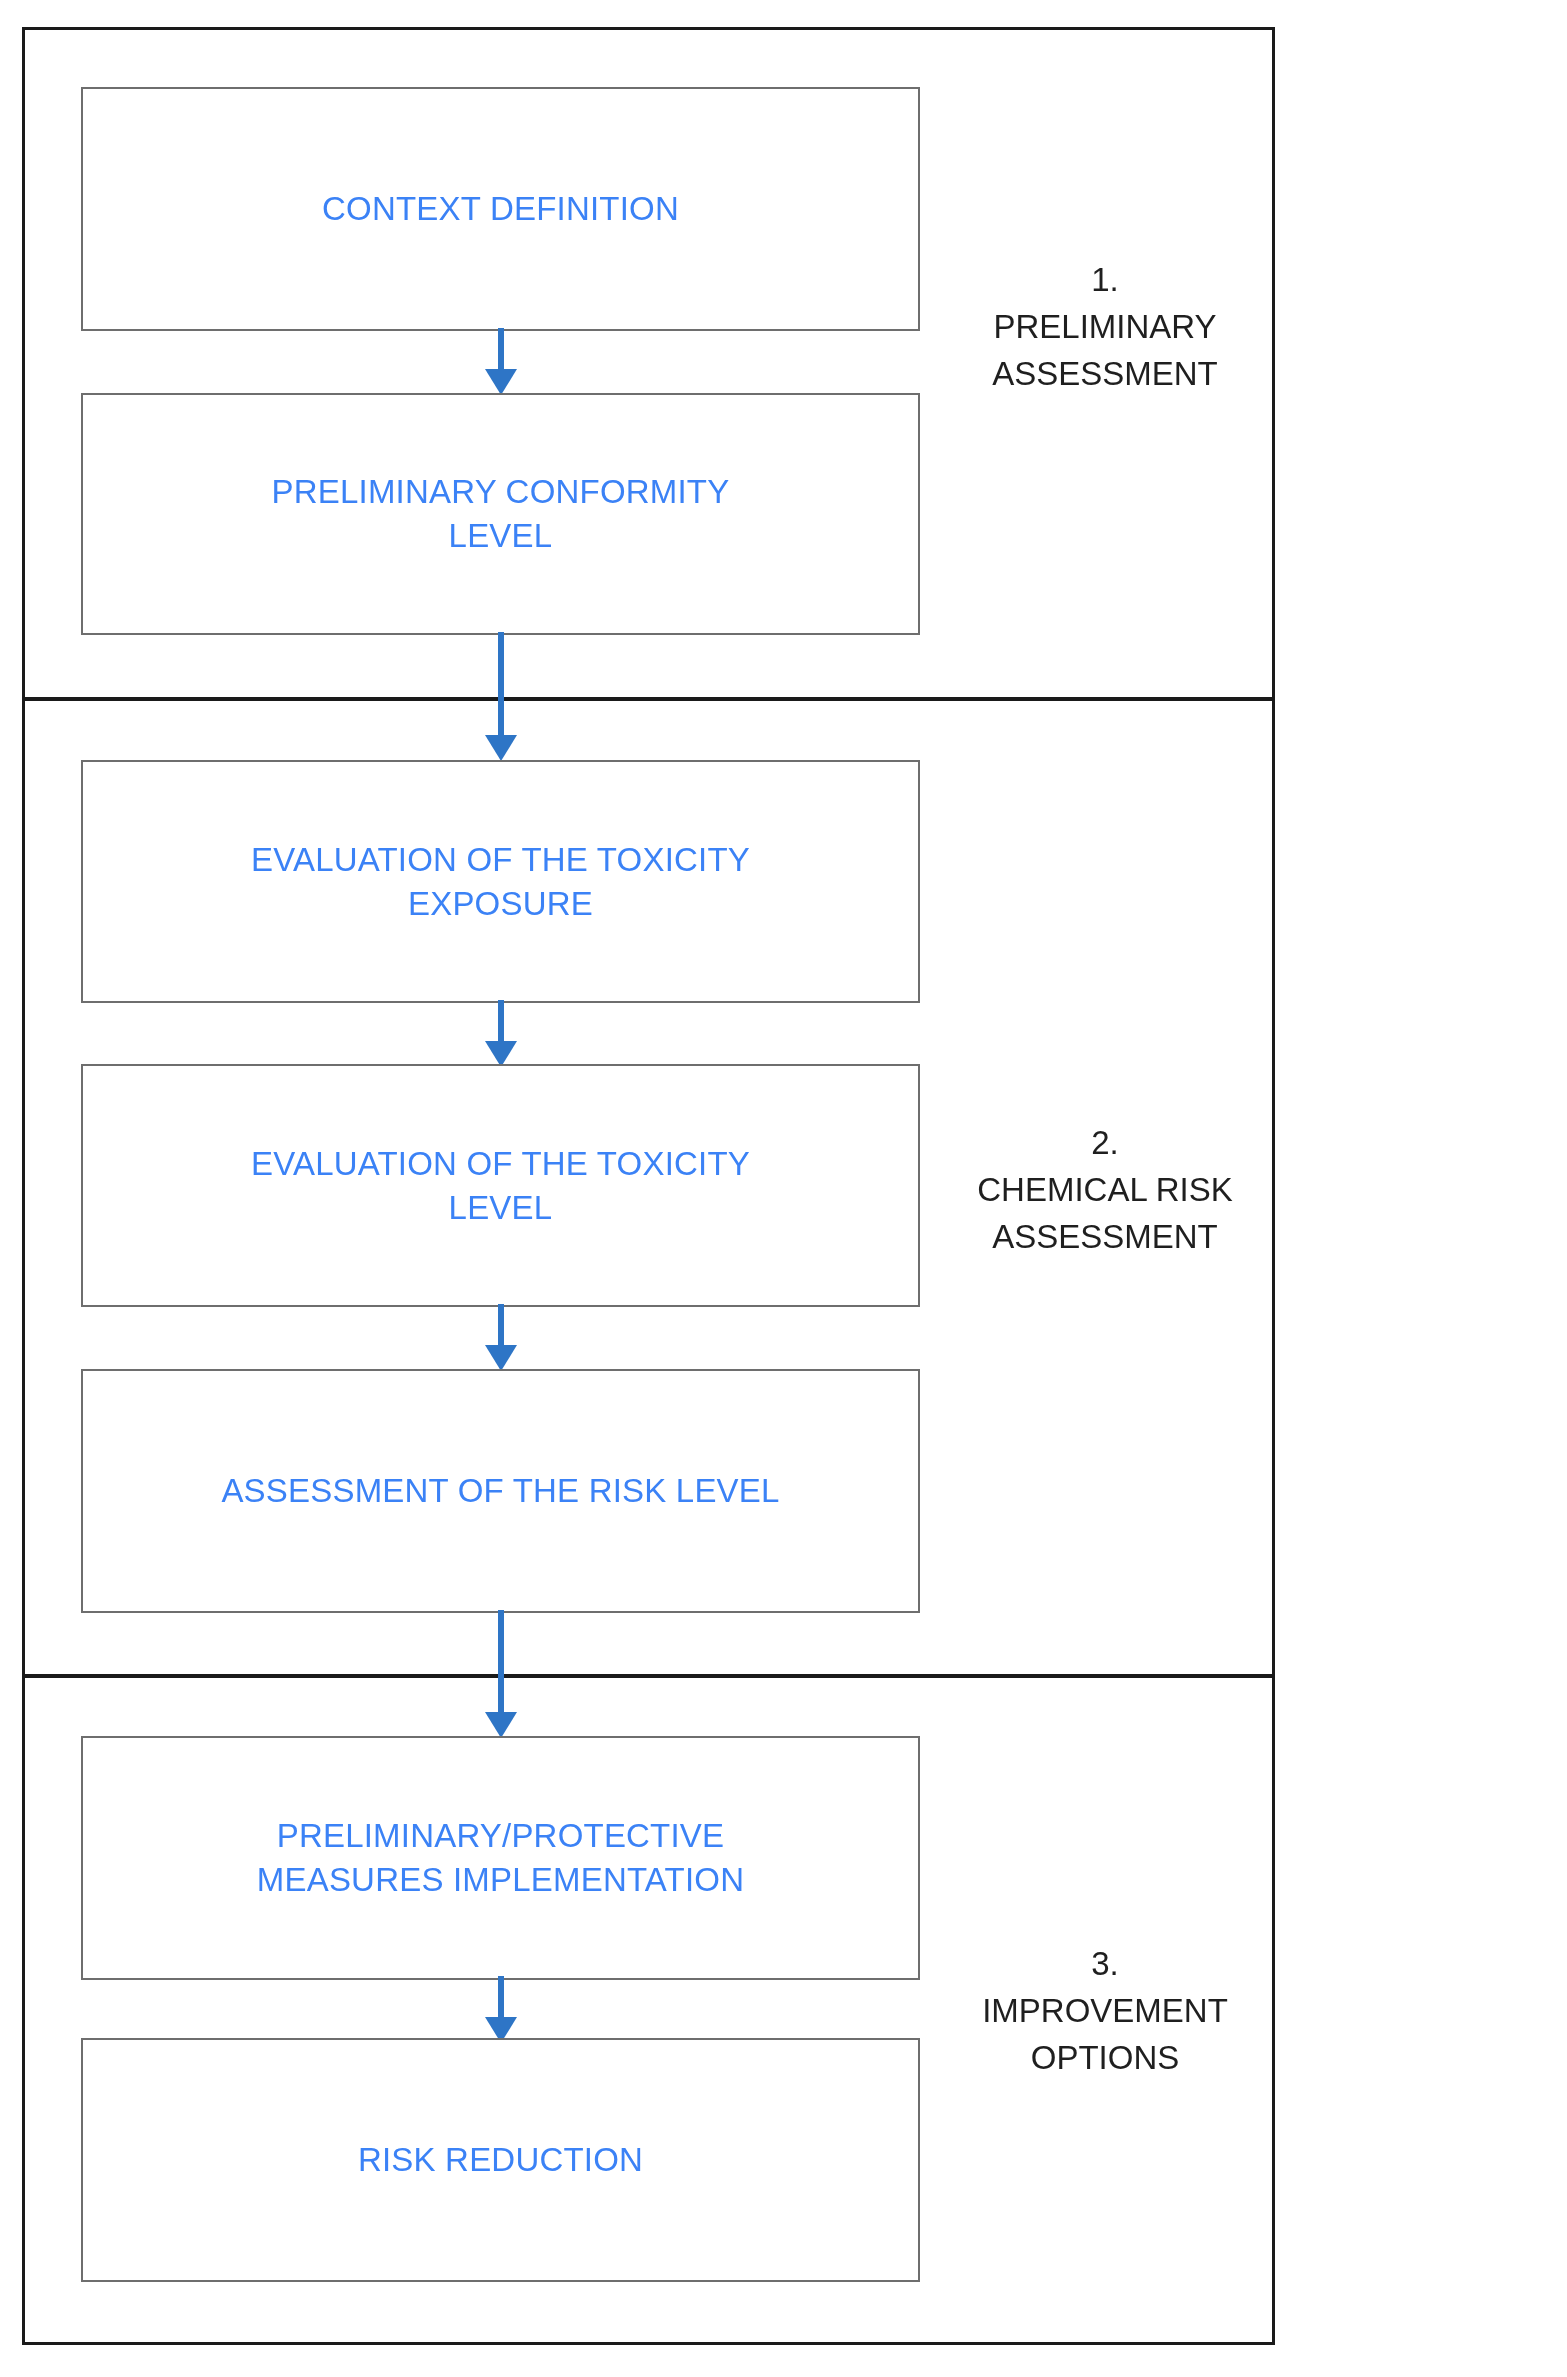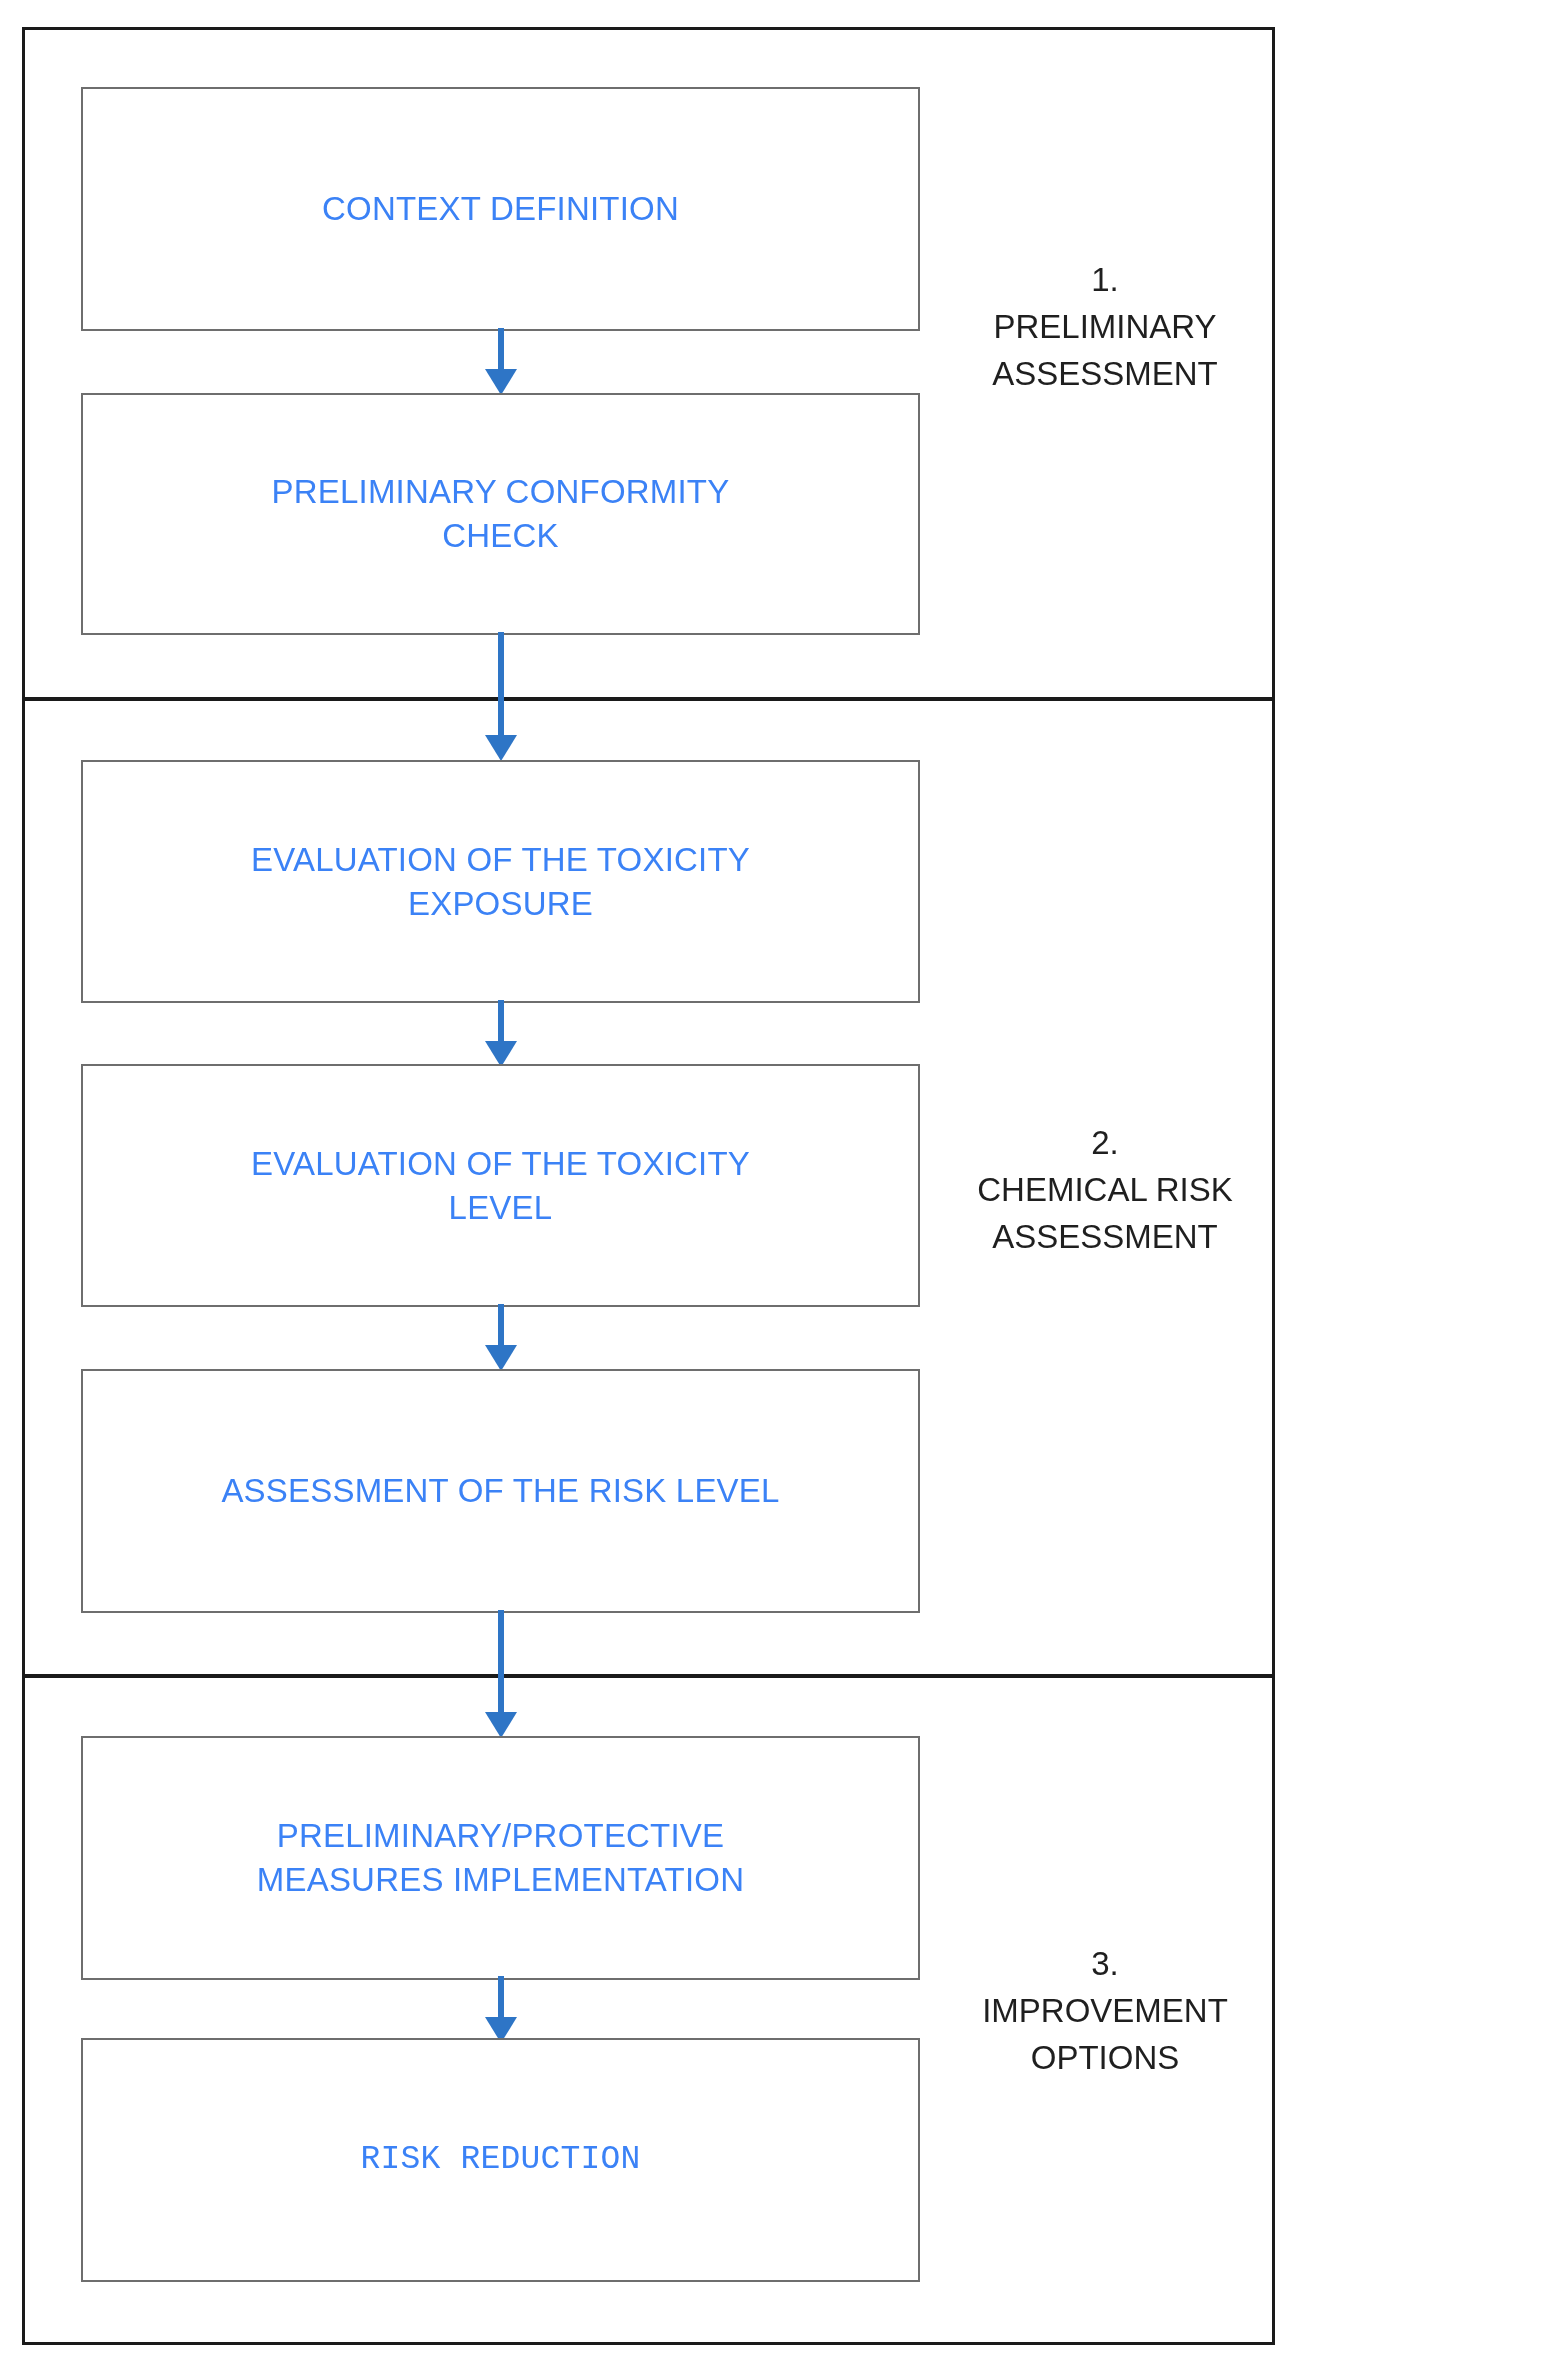--- a/index.html
+++ b/index.html
@@ -61,21 +61,21 @@
     padding: 0 25px;
     white-space: pre-line;
   }
 
   .box-1 { top: 87px;  height: 244px; }
   .box-2 { top: 393px; height: 242px; }
   .box-3 { top: 760px; height: 243px; }
   .box-4 { top: 1064px; height: 243px; }
   .box-5 { top: 1369px; height: 244px; }
   .box-6 { top: 1736px; height: 244px; }
-  .box-7 { top: 2038px; height: 244px; font-family: Liberation Mono, monospace; }
+  .box-7 { top: 2038px; height: 244px; }
 
   
   .connector {
     position: absolute;
     left: 494px;      
     width: 14px;
   }
   .connector .shaft {
     position: absolute;
     left: 4.4px;
@@ -153,21 +153,21 @@
     <span class="box-label">CONTEXT DEFINITION</span>
   </div>
 
   <div class="connector arrow-1">
     <div class="shaft"></div>
     <div class="head"></div>
   </div>
 
   <div class="process-box box-2">
     <span class="box-label">PRELIMINARY CONFORMITY
-CHECK</span>
+LEVEL</span>
   </div>
 
   <div class="stage-caption caption-1">1.
 PRELIMINARY
 ASSESSMENT</div>
 
   <div class="connector arrow-2">
     <div class="shaft"></div>
     <div class="head"></div>
   </div>

